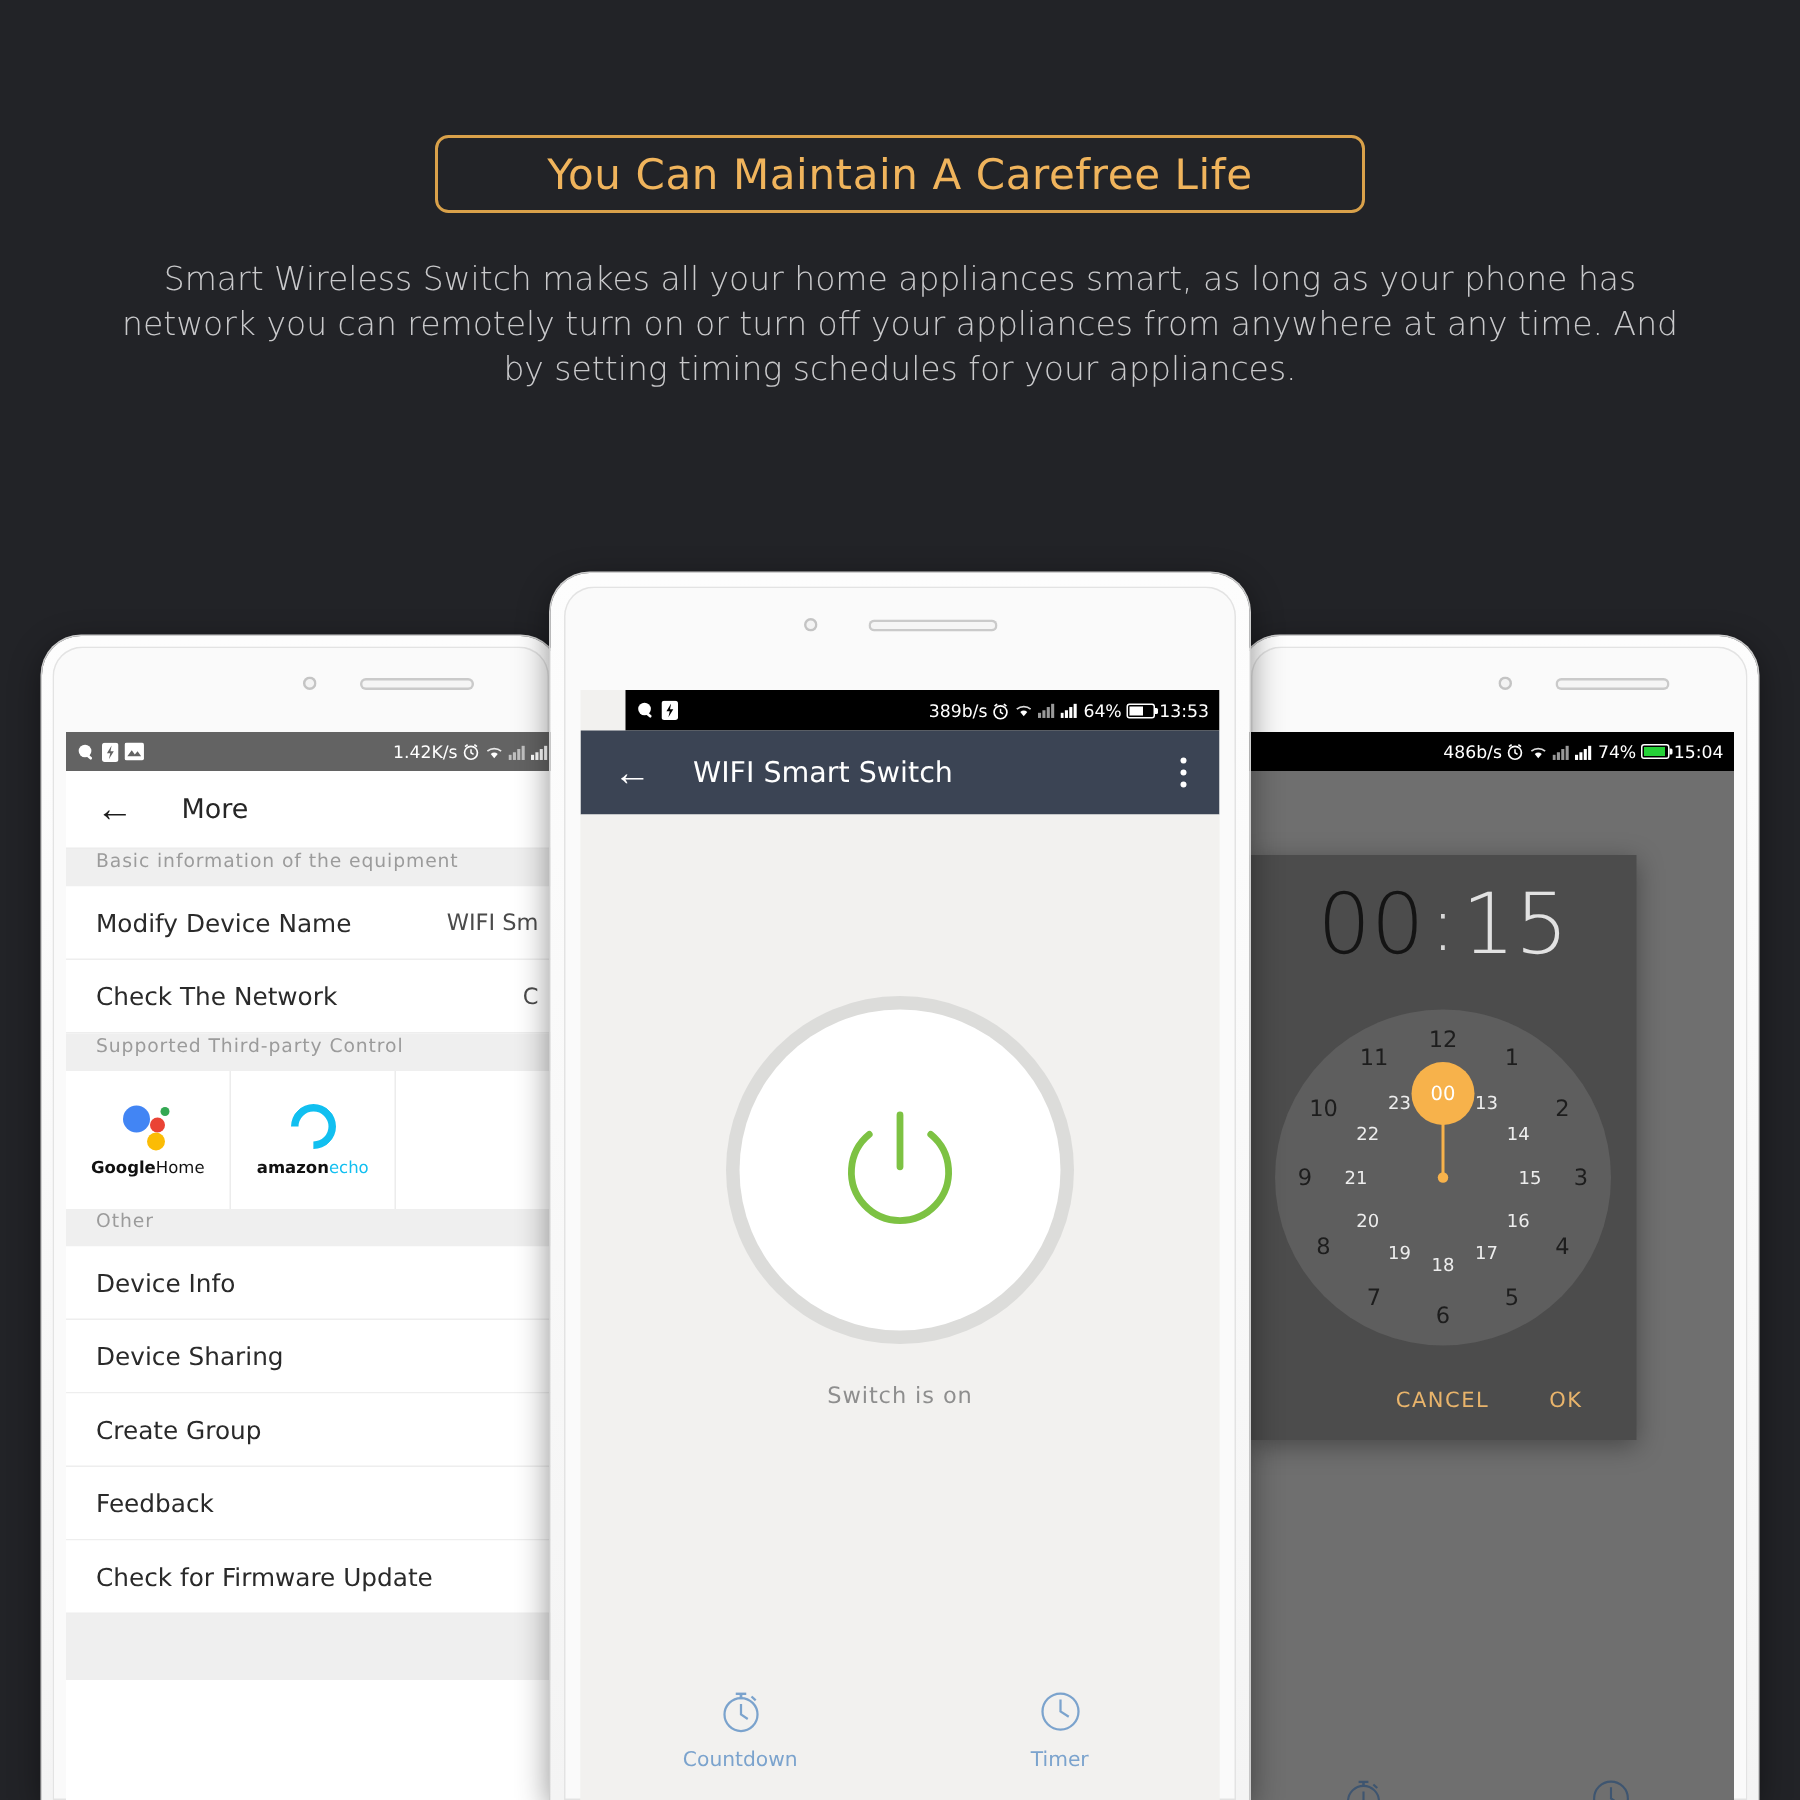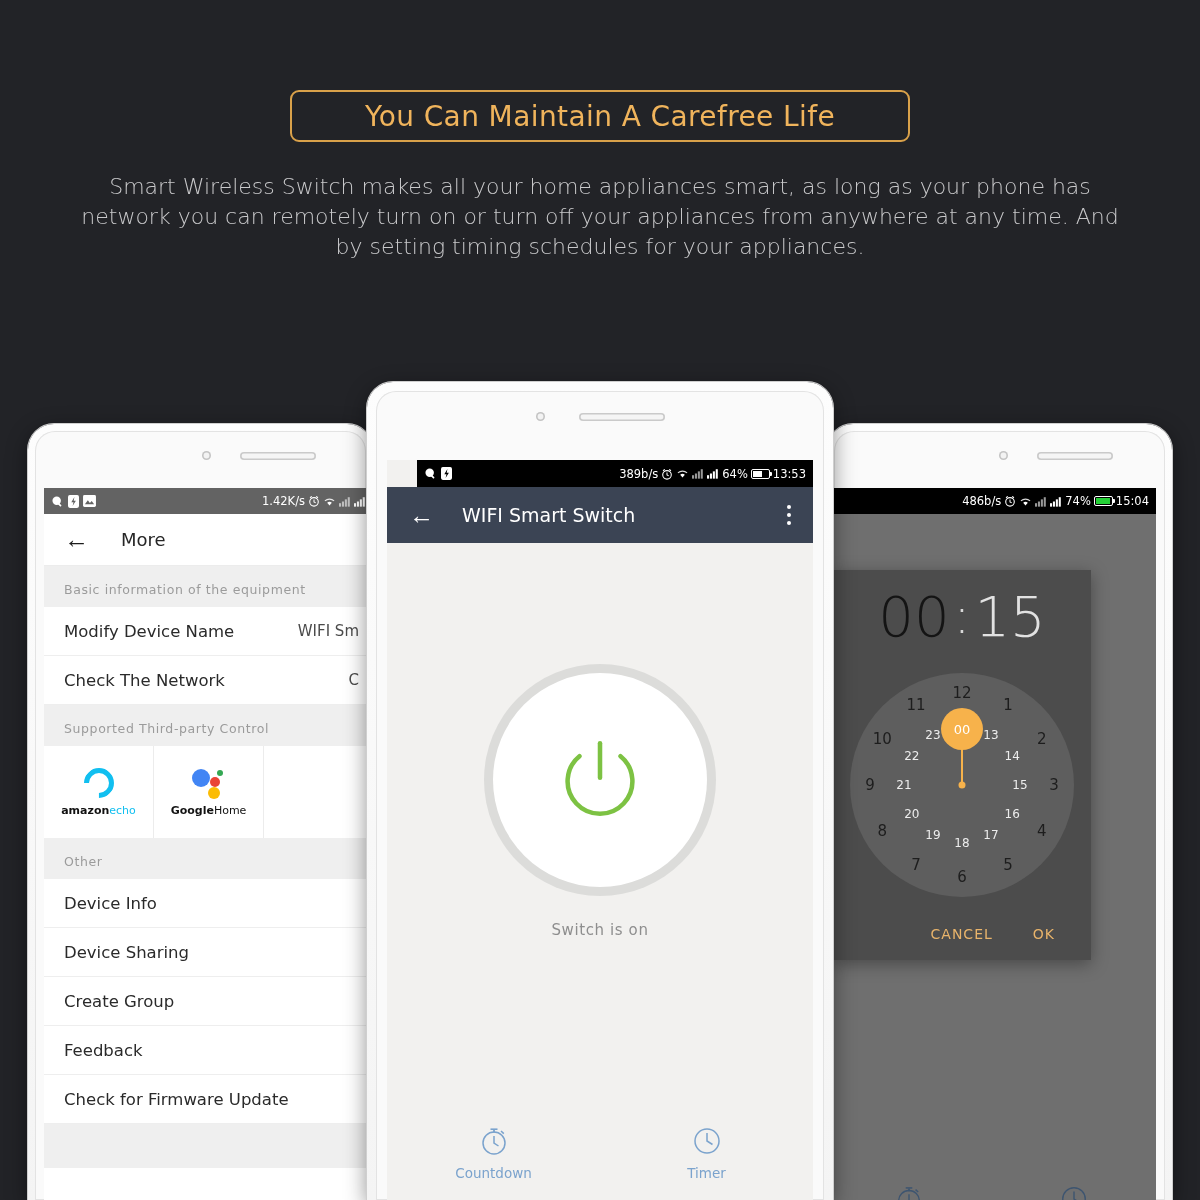--- a/index.html
+++ b/index.html
@@ -77,21 +77,21 @@
   #screen-left .statusbar { height: 26px; background: #636363; }
 
   .l-appbar {
     height: 52px; background: #fff; display: flex; align-items: center;
     padding-left: 20px; gap: 32px; border-bottom: 1px solid #ececec;
   }
   .l-back { font-size: 25px; color: #1c1c1c; line-height: 1; }
   .l-title { font-size: 18px; color: #262626; font-family: "DejaVu Sans", sans-serif; }
   .sec-head {
     background: #efefef; color: #9b9b9b; font-size: 12.5px;
-    padding: 16px 20px 10px; letter-spacing: .6px;
+    padding: 0 20px 10px; letter-spacing: .6px;
     font-family: "DejaVu Sans", sans-serif;
   }
   .l-row {
     height: 49px; background: #fff; display: flex; align-items: center;
     justify-content: space-between; padding: 0 14px 0 20px;
     border-bottom: 1px solid #eeeeee;
     font-size: 16.5px; color: #2a2a2a; font-family: "DejaVu Sans", sans-serif;
   }
   .l-row .val { color: #4b4b4b; font-size: 15px; }
   .third-party { display: flex; background: #fff; height: 92px; }
@@ -292,34 +292,34 @@
       </div>
       <div class="l-row">
         <span>Check The Network</span>
         <span class="val">C</span>
       </div>
 
       <div class="sec-head">Supported Third-party Control</div>
 
       <div class="third-party">
         <div class="tp-cell">
-          <div class="echo-ring"></div>
-          <div class="echo-label">
-            <b>amazon</b><i>echo</i>
-          </div>
-        </div>
-        <div class="tp-cell">
           <div class="gh-dots">
             <i class="gd blue"></i>
             <i class="gd red"></i>
             <i class="gd green"></i>
             <i class="gd yellow"></i>
           </div>
           <div class="gh-label">
             <b>Google</b><span>Home</span>
+          </div>
+        </div>
+        <div class="tp-cell">
+          <div class="echo-ring"></div>
+          <div class="echo-label">
+            <b>amazon</b><i>echo</i>
           </div>
         </div>
         <div class="tp-cell"></div>
       </div>
 
       <div class="sec-head">Other</div>
 
       <div class="l-row">
         <span>Device Info</span>
       </div>

